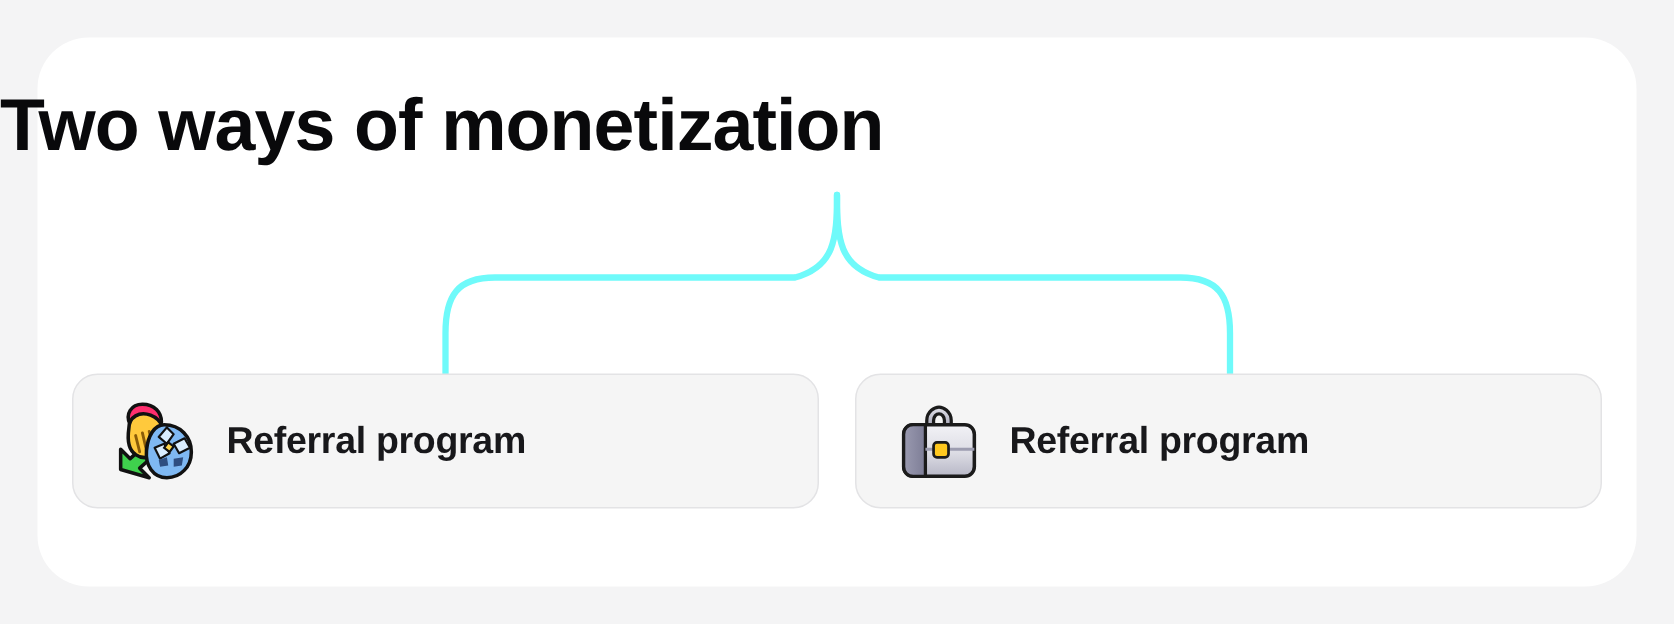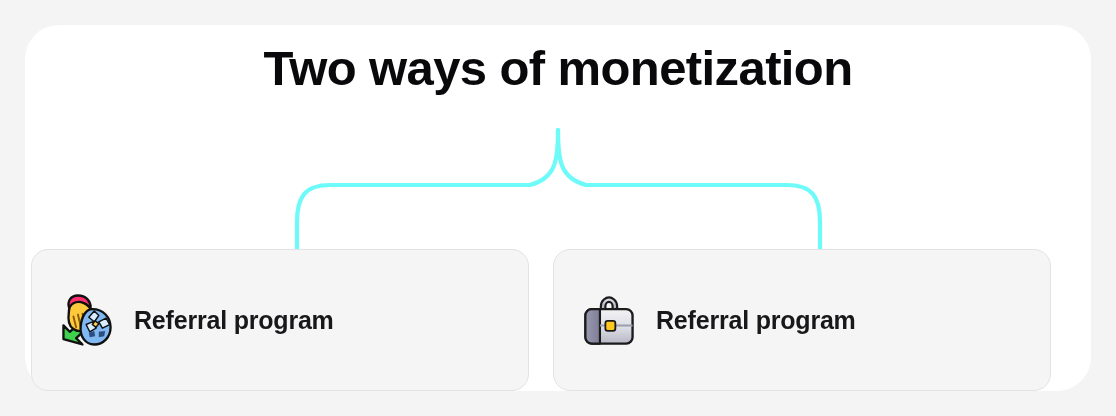--- a/index.html
+++ b/index.html
@@ -30,23 +30,22 @@
     height: 366px;
     background: #ffffff;
     border-radius: 34px;
     box-sizing: border-box;
   }
 
   
   .title {
     position: absolute;
     left: 0;
-    top: 44px;
-    width: 1116px;
-    text-align: center;
+    top: 60px;
+    width: 1116px;
     font-family: "Liberation Sans Narrow", "Liberation Sans", "DejaVu Sans", sans-serif;
     font-size: 49px;
     font-weight: 700;
     letter-spacing: -0.6px;
     color: #09090b;
     line-height: 1;
     white-space: nowrap;
   }
 
   
@@ -55,24 +54,24 @@
     left: 0;
     top: 0;
     width: 1116px;
     height: 416px;
     pointer-events: none;
   }
 
   
   .cards {
     position: absolute;
-    left: 31px;
+    left: 48px;
     top: 249px;
     width: 1020px;
-    height: 142px;
+    height: 90px;
     display: flex;
     gap: 24px;
   }
 
   .card {
     flex: 1 1 0;
     background: #f5f5f5;
     border: 1px solid #e3e3e5;
     border-radius: 17px;
     display: flex;

